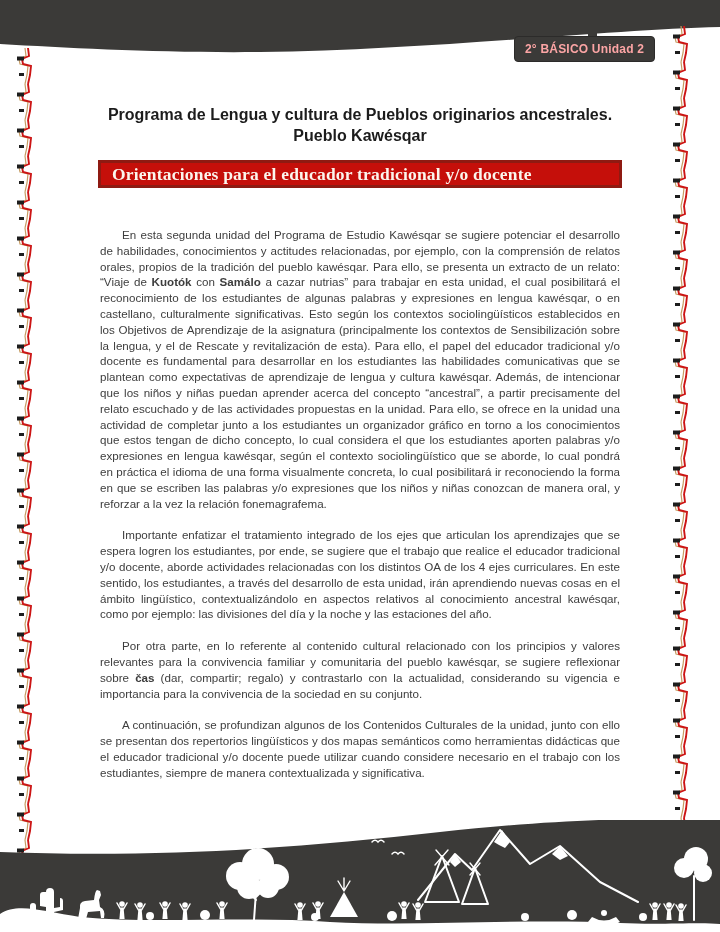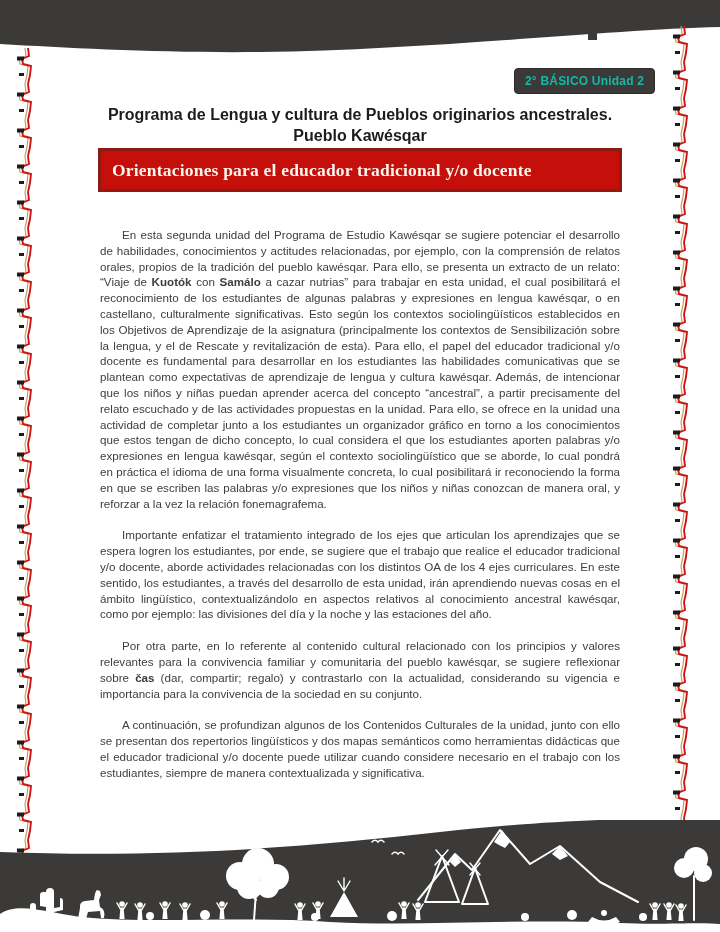--- a/index.html
+++ b/index.html
@@ -15,41 +15,40 @@
   
   .top-band{top:0;left:0;}
   .top-band path, .stem{fill:var(--band);}
   .bottom-band{bottom:0;left:0;}
   .bottom-band .band{fill:var(--band);}
   .bottom-band .white{fill:#ffffff;}
   .bottom-band .wline{fill:none;stroke:#ffffff;stroke-width:2;stroke-linecap:round;stroke-linejoin:round;}
   .bottom-band .wline-thin{fill:none;stroke:#ffffff;stroke-width:1.4;stroke-linecap:round;}
   
   .badge{
-    top:36px;left:514px;background:var(--band);color:#14b8a6;
+    top:36px;left:514px;background:var(--band);color:#fca5a5;
     font-size:12px;font-weight:600;letter-spacing:.2px;
     padding:5px 10px 5px 10px;border-radius:4px;border:1px solid #2c2b2a;
     white-space:nowrap;
-    margin-top:32px;
   }
   
   .zz{top:0;}
   .zz-left{left:16px;top:48px;}
   .zz-right{left:672px;top:26px;}
   .zz .red{fill:none;stroke:var(--zzred);stroke-width:1.9;stroke-linejoin:miter;}
   .zz .tan{fill:none;stroke:var(--zztan);stroke-width:1.2;}
   .zz .blk{fill:var(--zzblack);}
   
   .title{
     top:104px;left:80px;width:560px;text-align:center;
     font-size:16px;font-weight:bold;line-height:1.32;color:var(--titletext);
   }
   
   .banner{
-    top:148px;left:98px;width:524px;height:44px;box-sizing:border-box;
+    top:160px;left:98px;width:524px;height:28px;box-sizing:border-box;
     background:var(--red);border:3px solid var(--redborder);
     display:flex;align-items:center;
   }
   .banner-label{
     font-family:"Liberation Serif", serif;font-weight:bold;
     font-size:17.5px;color:var(--bannertext);padding-left:11px;letter-spacing:.2px;
   }
   
   .body-text{
     top:227px;left:100px;width:520px;color:var(--bodytext);

